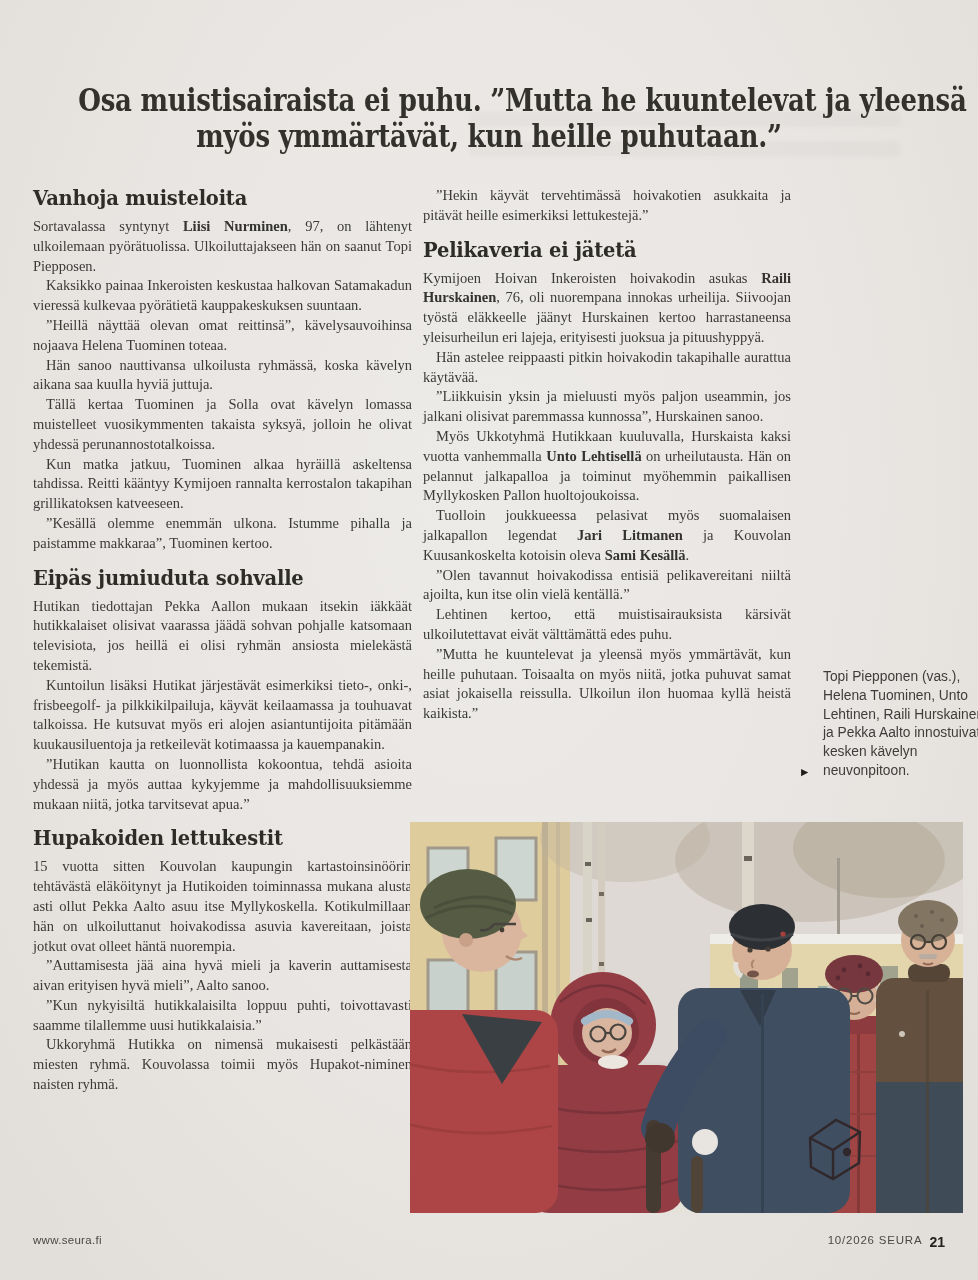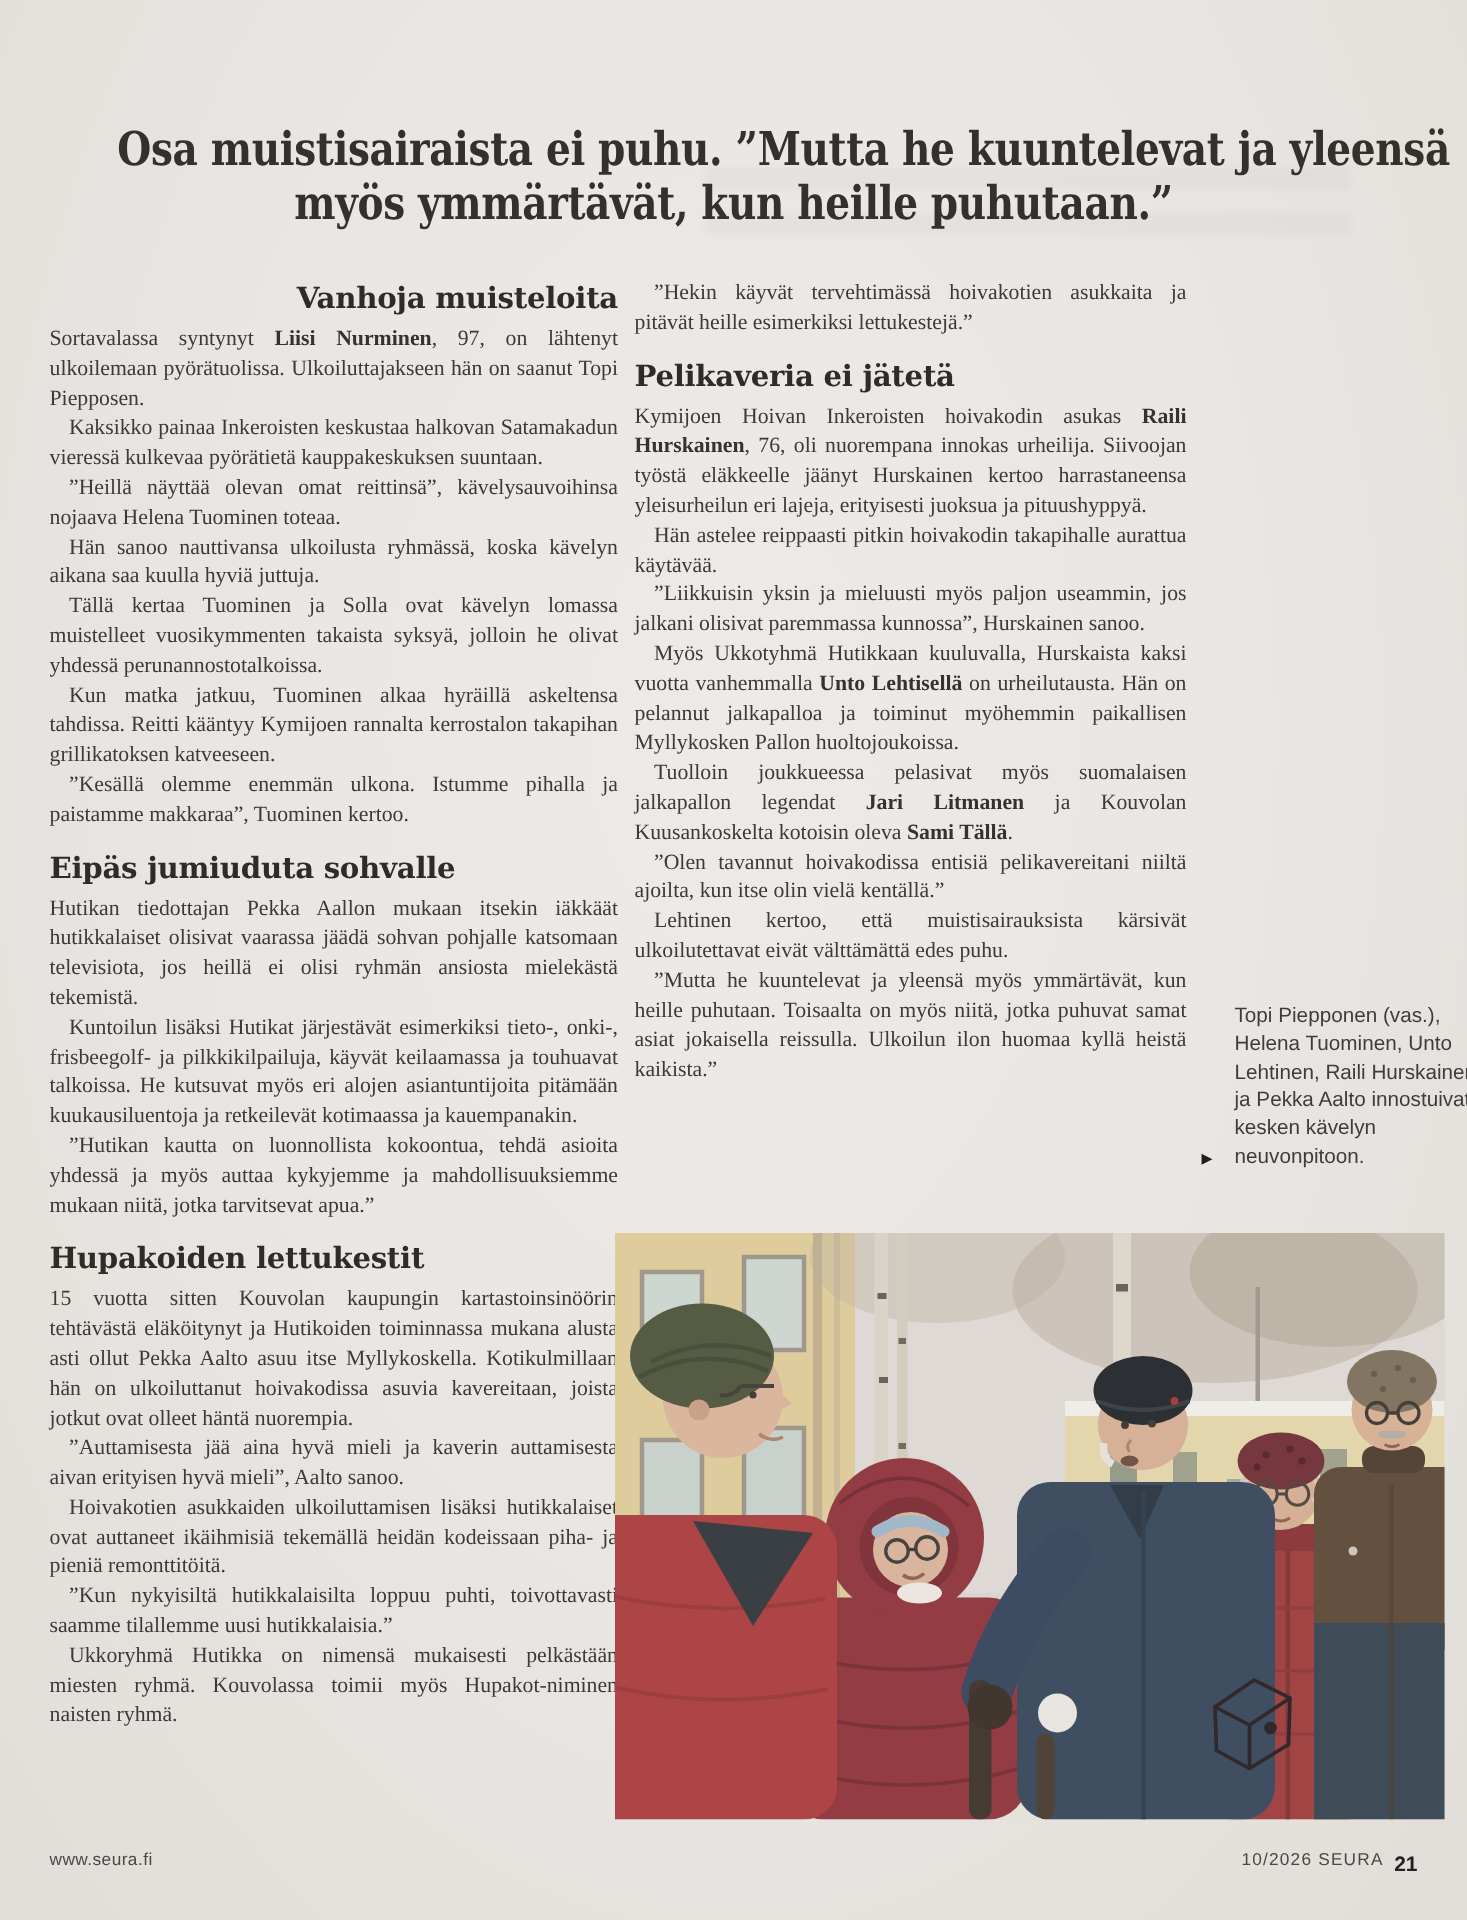--- a/index.html
+++ b/index.html
@@ -16,21 +16,21 @@
     letter-spacing:-0.3px;transform:scaleX(0.84);transform-origin:50% 50%;}
   
   .col{position:absolute;top:186px;font-size:14.5px;line-height:19.8px;
     text-align:justify;hyphens:auto;-webkit-hyphens:auto;color:#3b3a37;}
   .col-1{left:33px;width:379px;}
   .col-2{left:423px;width:368px;}
   .col p{margin:0;}
   .col p.ind{text-indent:13px;}
   .col h2{font-family:"DejaVu Serif", serif;font-weight:700;font-size:19.5px;line-height:24px;
     letter-spacing:-0.2px;color:#2e2c27;margin:13px 0 6px;text-align:left;}
-  .col h2.first{margin-top:1px;text-align:right;}
+  .col h2.first{margin-top:1px;}
   .col b{color:#343330;}
   
   .caption{position:absolute;left:801px;top:668px;width:192px;
     font-family:"Liberation Sans", sans-serif;font-size:13.8px;line-height:18.8px;color:#3e3d3a;}
   .caption-text{margin-left:22px;}
   .caption-last{display:flex;align-items:baseline;}
   .caption-marker{width:22px;font-size:9.5px;color:#1f1e1c;flex:none;line-height:18.8px;}
   
   .photo{position:absolute;left:410px;top:822px;width:553px;height:391px;margin:0;}
   .photo svg{display:block;width:100%;height:100%;}
@@ -68,33 +68,32 @@
     <p class="ind">Tällä kertaa Tuominen ja Solla ovat kävelyn lomassa muistelleet vuosikymmenten takaista syksyä, jolloin he olivat yhdessä perunannostotalkoissa.</p>
     <p class="ind">Kun matka jatkuu, Tuominen alkaa hyräillä askeltensa tahdissa. Reitti kääntyy Kymijoen rannalta kerrostalon takapihan grillikatoksen katveeseen.</p>
     <p class="ind">”Kesällä olemme enemmän ulkona. Istumme pihalla ja paistamme makkaraa”, Tuominen kertoo.</p>
     <h2>Eipäs jumiuduta sohvalle</h2>
     <p>Hutikan tiedottajan Pekka Aallon mukaan itsekin iäkkäät hutikkalaiset olisivat vaarassa jäädä sohvan pohjalle katsomaan televisiota, jos heillä ei olisi ryhmän ansiosta mielekästä tekemistä.</p>
     <p class="ind">Kuntoilun lisäksi Hutikat järjestävät esimerkiksi tieto-, onki-, frisbeegolf- ja pilkkikilpailuja, käyvät keilaamassa ja touhuavat talkoissa. He kutsuvat myös eri alojen asiantuntijoita pitämään kuukausiluentoja ja retkeilevät kotimaassa ja kauempanakin.</p>
     <p class="ind">”Hutikan kautta on luonnollista kokoontua, tehdä asioita yhdessä ja myös auttaa kykyjemme ja mahdollisuuksiemme mukaan niitä, jotka tarvitsevat apua.”</p>
     <h2>Hupakoiden lettukestit</h2>
     <p>15 vuotta sitten Kouvolan kaupungin kartastoinsinöörin tehtävästä eläköitynyt ja Hutikoiden toiminnassa mukana alusta asti ollut Pekka Aalto asuu itse Myllykoskella. Kotikulmillaan hän on ulkoiluttanut hoivakodissa asuvia kavereitaan, joista jotkut ovat olleet häntä nuorempia.</p>
     <p class="ind">”Auttamisesta jää aina hyvä mieli ja kaverin auttamisesta aivan erityisen hyvä mieli”, Aalto sanoo.</p>
-    <p class="ind">Hoivakotien asukkaiden ulkoiluttamisen lisäksi hutikkalaiset ovat auttaneet ikäihmisiä tekemällä heidän kodeissaan piha- ja pieniä remonttitöitä.</p>
     <p class="ind">”Kun nykyisiltä hutikkalaisilta loppuu puhti, toivottavasti saamme tilallemme uusi hutikkalaisia.”</p>
     <p class="ind">Ukkoryhmä Hutikka on nimensä mukaisesti pelkästään miesten ryhmä. Kouvolassa toimii myös Hupakot-niminen naisten ryhmä.</p>
   </div>
 
   <div class="col col-2">
     <p class="ind">”Hekin käyvät tervehtimässä hoivakotien asukkaita ja pitävät heille esimerkiksi lettukestejä.”</p>
     <h2>Pelikaveria ei jätetä</h2>
     <p>Kymijoen Hoivan Inkeroisten hoivakodin asukas <b>Raili Hurskainen</b>, 76, oli nuorempana innokas urheilija. Siivoojan työstä eläkkeelle jäänyt Hurskainen kertoo harrastaneensa yleisurheilun eri lajeja, erityisesti juoksua ja pituushyppyä.</p>
     <p class="ind">Hän astelee reippaasti pitkin hoivakodin takapihalle aurattua käytävää.</p>
     <p class="ind">”Liikkuisin yksin ja mieluusti myös paljon useammin, jos jalkani olisivat paremmassa kunnossa”, Hurskainen sanoo.</p>
     <p class="ind">Myös Ukkotyhmä Hutikkaan kuuluvalla, Hurskaista kaksi vuotta vanhemmalla <b>Unto Lehtisellä</b> on urheilutausta. Hän on pelannut jalkapalloa ja toiminut myöhemmin paikallisen Myllykosken Pallon huoltojoukoissa.</p>
-    <p class="ind">Tuolloin joukkueessa pelasivat myös suomalaisen jalkapallon legendat <b>Jari Litmanen</b> ja Kouvolan Kuusankoskelta kotoisin oleva <b>Sami Tällä</b>.</p>
+    <p class="ind">Tuolloin joukkueessa pelasivat myös suomalaisen jalkapallon legendat <b>Jari Litmanen</b> ja Kouvolan Kuusankoskelta kotoisin oleva <b>Sami Kesällä</b>.</p>
     <p class="ind">”Olen tavannut hoivakodissa entisiä pelikavereitani niiltä ajoilta, kun itse olin vielä kentällä.”</p>
     <p class="ind">Lehtinen kertoo, että muistisairauksista kärsivät ulkoilutettavat eivät välttämättä edes puhu.</p>
     <p class="ind">”Mutta he kuuntelevat ja yleensä myös ymmärtävät, kun heille puhutaan. Toisaalta on myös niitä, jotka puhuvat samat asiat jokaisella reissulla. Ulkoilun ilon huomaa kyllä heistä kaikista.”</p>
   </div>
 
   <aside class="caption">
     <div class="caption-text">Topi Piepponen (vas.), Helena Tuominen, Unto Lehtinen, Raili Hurskainen ja Pekka Aalto innostuivat kesken kävelyn</div>
     <div class="caption-last">
       <span class="caption-marker">▶</span>
       <span>neuvonpitoon.</span>

